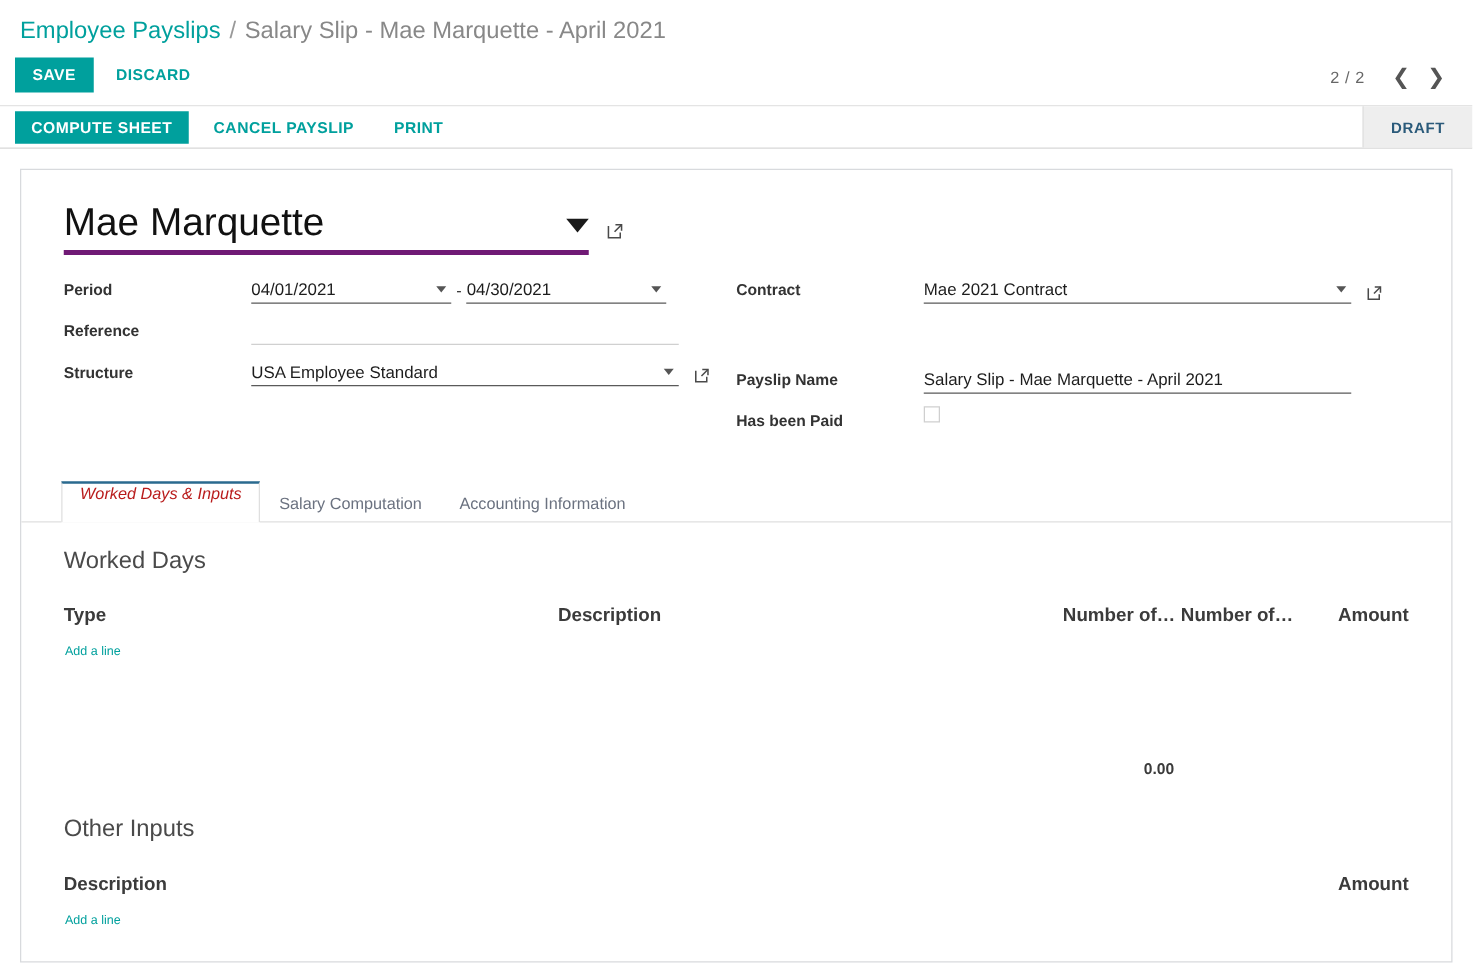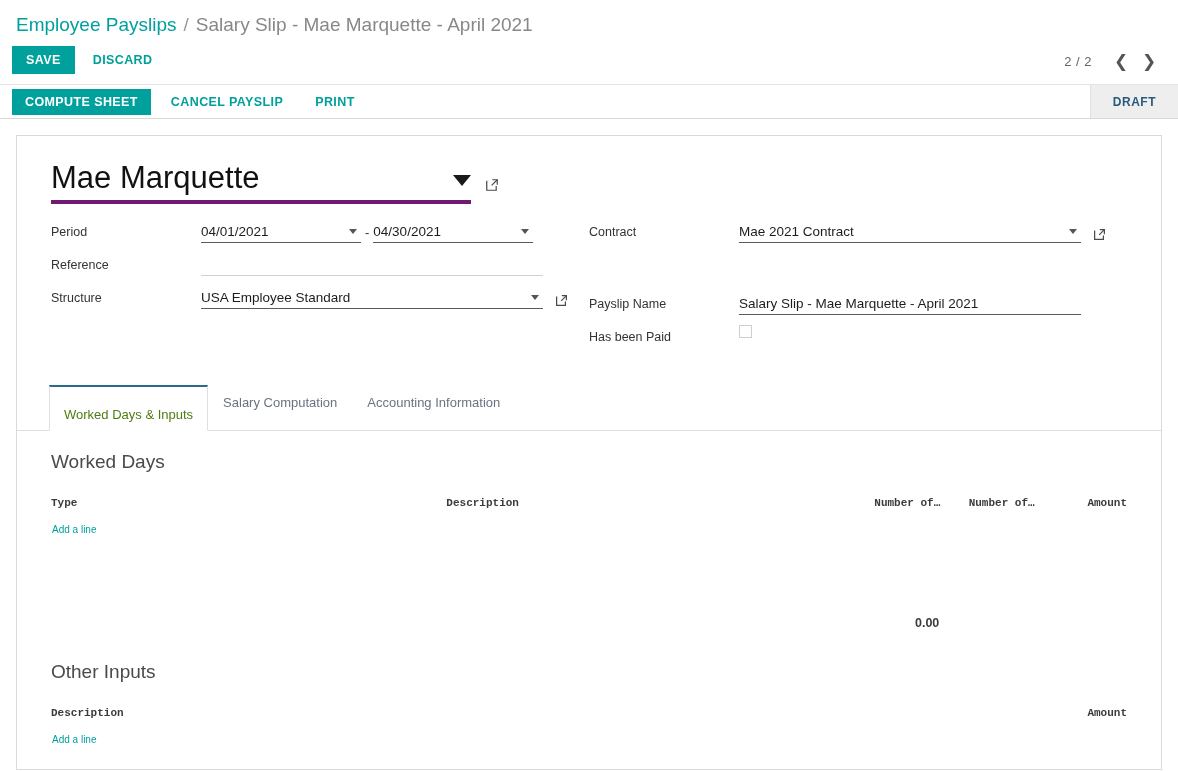--- a/index.html
+++ b/index.html
@@ -204,21 +204,21 @@
   .col { width: 545px; }
   .col-right { margin-left: 0; }
   .frow {
     display: flex;
     align-items: flex-start;
     margin-bottom: 7px;
     min-height: 26px;
   }
   .flabel {
     font-size: 12.5px;
-    font-weight: normal;
+    font-weight: bold;
     color: #333;
     width: 150px;
     flex: none;
     padding-top: 5px;
   }
   .fval { flex: 1; position: relative; display: flex; align-items: flex-end; text-align: right; }
 
   .input-line {
     border-bottom: 1px solid #5a5a5a;
     font-size: 13.5px;
@@ -279,48 +279,48 @@
     border: 1px solid transparent;
     border-bottom: none;
     background: transparent;
     cursor: pointer;
     position: relative;
     top: 1px;
     white-space: nowrap;
     font-family: "Liberation Sans", sans-serif;
   }
   .tab.active {
-    color: #4d7c0f;
+    color: #b91c1c;
     background: #fff;
     border: 1px solid #dfdfdf;
     border-bottom: 1px solid #fff;
     border-top: 2px solid #2a6a8f;
-    padding-top: 20px;
+    padding-top: 0;
+    font-style: italic;
   }
 
   
   .tabcontent { padding-top: 20px; }
   .sec-title {
     font-size: 19px;
     color: #4a4a4a;
     font-weight: normal;
     margin: 0 0 24px 0;
   }
   table.grid {
     width: 100%;
     border-collapse: collapse;
   }
   table.grid th {
-    font-size: 11px;
+    font-size: 15px;
     font-weight: bold;
     color: #3b3b3b;
     text-align: left;
     padding: 0 0 9px 0;
     white-space: nowrap;
-    font-family: Liberation Mono, monospace;
   }
   table.grid th.num { text-align: right; }
   .addline {
     color: #00A09D;
     font-size: 10px;
     padding: 4px 0;
     cursor: pointer;
     display: inline-block;
   }
   .total-row td {

